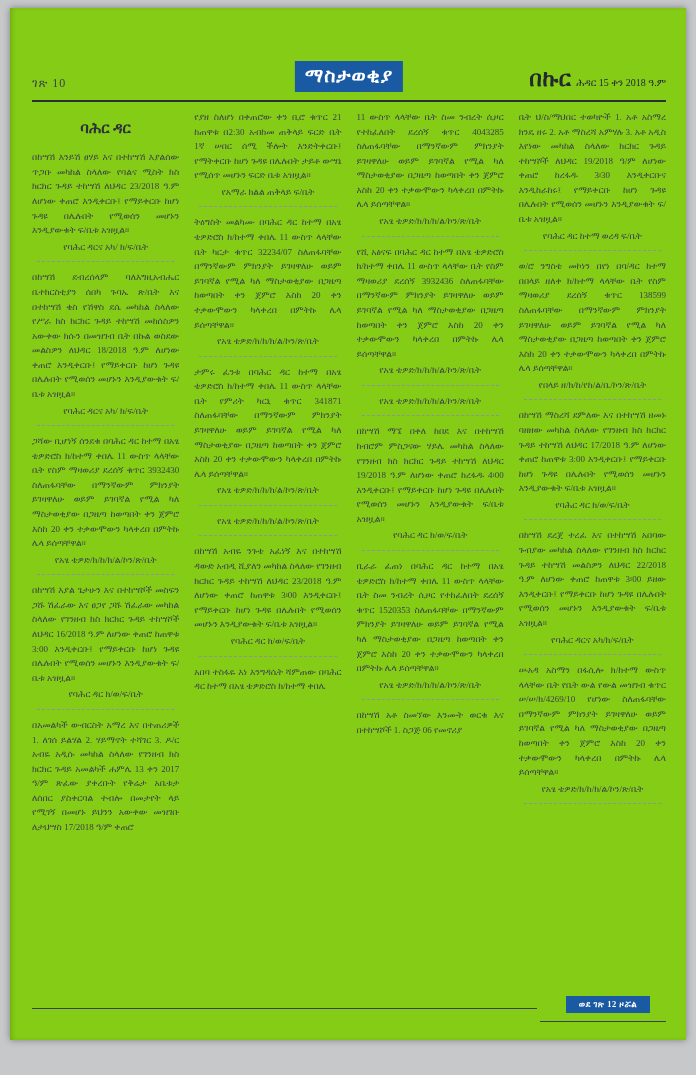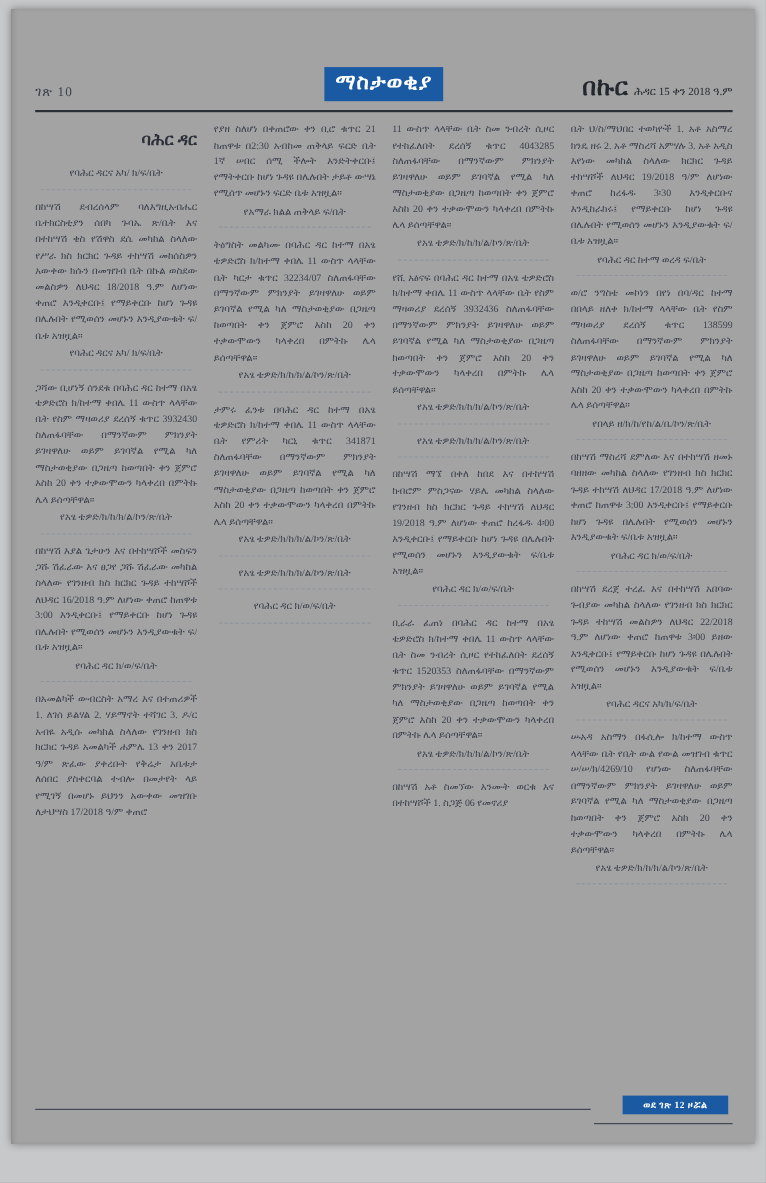--- a/index.html
+++ b/index.html
@@ -1,38 +1,38 @@
 <!DOCTYPE html>
 <html><head>
 <meta charset="utf-8">
 <style>
   html,body{margin:0;padding:0;width:696px;height:1075px;overflow:hidden;
     background:#c6c8c9;font-family:"Liberation Serif","DejaVu Serif",serif;}
   .page{position:absolute;left:10px;top:8px;width:676px;height:1032px;
-    background:#a3a3a3;box-shadow:0 0 7px rgba(0,0,0,.38), inset 3px 0 6px -3px rgba(0,0,0,.25);
+    background:#84cc16;box-shadow:0 0 7px rgba(0,0,0,.38), inset 3px 0 6px -3px rgba(0,0,0,.25);
     overflow:hidden;color:#3a3f4b;}
   .header{position:absolute;left:22px;right:20px;top:48px;height:38px;
     display:flex;align-items:flex-end;justify-content:space-between;}
   .page-label{font-size:12px;letter-spacing:1px;padding-bottom:3px;}
   .section-badge{position:absolute;left:50%;transform:translateX(-50%);bottom:2px;
     color:#fff;font-weight:bold;font-size:19px;line-height:1;
     padding:5px 10px 7px;letter-spacing:1px;}
   .masthead{display:flex;align-items:baseline;gap:5px;padding-bottom:2px;justify-content:space-between;}
   .masthead-title{font-size:22px;font-weight:800;letter-spacing:.5px;color:#23272e;}
   .masthead-date{font-size:10px;font-weight:normal;color:#23272e;}
   .header-rule{position:absolute;left:22px;right:20px;top:92px;border-top:2.5px solid #2b2f36;}
   .columns{position:absolute;left:22px;right:20px;top:102px;height:896px;
     display:flex;gap:15px;overflow:hidden;}
   .col{flex:1 1 0;min-width:0;overflow:hidden;font-size:9px;line-height:1.62;
     text-align:justify;word-break:break-word;}
-  .heading{font-size:15px;font-weight:bold;text-align:right;margin:6px 0 10px;color:#2c303a;}
+  .heading{font-size:15px;font-weight:bold;text-align:center;margin:6px 0 10px;color:#2c303a;}
   .para{margin:0 0 2px;}
   .sig{text-align:center;margin:2px 0 3px;}
   .divider{border-top:1px dashed #8d939c;margin:7px 5px 8px;}
-  .continue-box{position:absolute;left:556px;top:988px;width:96px;height:17px;
+  .continue-box{position:absolute;left:556px;top:988px;width:84px;height:17px;
     color:#fff;font-weight:bold;font-size:8.5px;line-height:17px;text-align:center;
     letter-spacing:.5px;overflow:hidden;white-space:nowrap;}
   .bottom-rule-left{position:absolute;left:22px;top:1000px;width:505px;border-top:1.5px solid #3a3f4b;}
   .bottom-rule-right{position:absolute;left:530px;top:1013px;width:126px;border-top:1.5px solid #3a3f4b;}
 </style>
 </head>
 <body>
 
 <div class="page">
 
@@ -43,20 +43,21 @@
       <span class="masthead-title">በኩር</span>
       <span class="masthead-date">ሕዳር 15 ቀን 2018 ዓ.ም</span>
     </span>
   </div>
 
   <div class="header-rule"></div>
 
   <div class="columns" id="columns">
       <div class="col">
         <div class="heading">ባሕር ዳር</div>
+        <div class="para">በከሣሽ እንይሽ ፀሃይ እና በተከሣሽ እያልሰው ጥጋቡ መካከል ስላለው የባልና ሚስት ክስ ክርክር ጉዳይ ተከሣሽ ለህዳር 23/2018 ዓ.ም ለሆነው ቀጠሮ እንዲቀርቡ፤ የማይቀርቡ ከሆነ ጉዳዩ በሌሉበት የሚወሰን መሆኑን እንዲያውቁት ፍ/ቤቱ አዝዟል።</div>
         <div class="sig">የባሕር ዳርና አካ/ ክ/ፍ/ቤት</div>
         <div class="divider"></div>
         <div class="para">በከሣሽ ደብረሰላም ባለእግዚአብሔር ቤተክርስቲያን ሰበካ ጉባኤ ጽ/ቤት እና በተከሣሽ ቄስ የሽዋስ ደሴ መካከል ስላለው የሥራ ክስ ክርክር ጉዳይ ተከሣሽ መከሰስዎን አውቀው ክሱን በመዝገብ ቤት በኩል ወስደው መልስዎን ለህዳር 18/2018 ዓ.ም ለሆነው ቀጠሮ እንዲቀርቡ፤ የማይቀርቡ ከሆነ ጉዳዩ በሌሉበት የሚወሰን መሆኑን እንዲያውቁት ፍ/ቤቱ አዝዟል።</div>
         <div class="sig">የባሕር ዳርና አካ/ ክ/ፍ/ቤት</div>
         <div class="divider"></div>
         <div class="para">ጋሻው ቢሆነኝ ሰንደቁ በባሕር ዳር ከተማ በአፄ ቴዎድሮስ ክ/ከተማ ቀበሌ 11 ውስጥ ላላቸው ቤት የስም ማዛወሪያ ደረሰኝ ቁጥር 3932430 ስለጠፋባቸው በማንኛውም ምክንያት ይገዛዋለሁ ወይም ይገባኛል የሚል ካለ ማስታወቂያው በጋዜጣ ከወጣበት ቀን ጀምሮ እስከ 20 ቀን ተቃውሞውን ካላቀረበ በምትኩ ሌላ ይሰጣቸዋል።</div>
         <div class="sig">የአፄ ቴዎድ/ክ/ከ/ክ/ል/ኮን/ጽ/ቤት</div>
         <div class="divider"></div>
         <div class="para">በከሣሽ እያል ጌታሁን እና በተከሣሾች መስፍን ጋሹ ሽፈራው እና ፀጋየ ጋሹ ሽፈራው መካከል ስላለው የገንዘብ ክስ ክርክር ጉዳይ ተከሣሾች ለህዳር 16/2018 ዓ.ም ለሆነው ቀጠሮ ከጠዋቱ 3:00 እንዲቀርቡ፤ የማይቀርቡ ከሆነ ጉዳዩ በሌሉበት የሚወሰን መሆኑን እንዲያውቁት ፍ/ቤቱ አዝዟል።</div>
         <div class="sig">የባሕር ዳር ክ/ወ/ፍ/ቤት</div>
@@ -68,22 +69,24 @@
         <div class="sig">የአማራ ክልል ጠቅላይ ፍ/ቤት</div>
         <div class="divider"></div>
         <div class="para">ትዕግስት መልካሙ በባሕር ዳር ከተማ በአፄ ቴዎድሮስ ክ/ከተማ ቀበሌ 11 ውስጥ ላላቸው ቤት ካርታ ቁጥር 32234/07 ስለጠፋባቸው በማንኛውም ምክንያት ይገዛዋለሁ ወይም ይገባኛል የሚል ካለ ማስታወቂያው በጋዜጣ ከወጣበት ቀን ጀምሮ እስከ 20 ቀን ተቃውሞውን ካላቀረበ በምትኩ ሌላ ይሰጣቸዋል።</div>
         <div class="sig">የአፄ ቴዎድ/ክ/ከ/ክ/ል/ኮን/ጽ/ቤት</div>
         <div class="divider"></div>
         <div class="para">ታምሩ ፈንቱ በባሕር ዳር ከተማ በአፄ ቴዎድሮስ ክ/ከተማ ቀበሌ 11 ውስጥ ላላቸው ቤት የምሪት ካርኒ ቁጥር 341871 ስለጠፋባቸው በማንኛውም ምክንያት ይገዛዋለሁ ወይም ይገባኛል የሚል ካለ ማስታወቂያው በጋዜጣ ከወጣበት ቀን ጀምሮ እስከ 20 ቀን ተቃውሞውን ካላቀረበ በምትኩ ሌላ ይሰጣቸዋል።</div>
         <div class="sig">የአፄ ቴዎድ/ክ/ከ/ክ/ል/ኮን/ጽ/ቤት</div>
         <div class="divider"></div>
         <div class="sig">የአፄ ቴዎድ/ክ/ከ/ክ/ል/ኮን/ጽ/ቤት</div>
         <div class="divider"></div>
+        <div class="para">በከሣሽ አብዬ ንጉቴ አፈነኝ እና በተከሣሽ ዳውድ አብዲ ሺያለን መካከል ስላለው የገንዘብ ክርክር ጉዳይ ተከሣሽ ለህዳር 23/2018 ዓ.ም ለሆነው ቀጠሮ ከጠዋቱ 3፡00 እንዲቀርቡ፤ የማይቀርቡ ከሆነ ጉዳዩ በሌሉበት የሚወሰን መሆኑን እንዲያውቁት ፍ/ቤቱ አዝዟል።</div>
         <div class="sig">የባሕር ዳር ክ/ወ/ፍ/ቤት</div>
         <div class="divider"></div>
+        <div class="para">አበባ ተስፋዬ እነ እንግዳሴት ሻምጠው በባሕር ዳር ከተማ በአፄ ቴዎድሮስ ክ/ከተማ ቀበሌ</div>
       </div>
       <div class="col">
         <div class="para">11 ውስጥ ላላቸው ቤት ስመ ንብረት ሲዞር የተከፈለበት ደረሰኝ ቁጥር 4043285 ስለጠፋባቸው በማንኛውም ምክንያት ይገዛዋለሁ ወይም ይገባኛል የሚል ካለ ማስታወቂያው በጋዜጣ ከወጣበት ቀን ጀምሮ እስከ 20 ቀን ተቃውሞውን ካላቀረበ በምትኩ ሌላ ይሰጣቸዋል።</div>
         <div class="sig">የአፄ ቴዎድ/ክ/ከ/ክ/ል/ኮን/ጽ/ቤት</div>
         <div class="divider"></div>
         <div class="para">የሺ አፅናፍ በባሕር ዳር ከተማ በአፄ ቴዎድሮስ ክ/ከተማ ቀበሌ 11 ውስጥ ላላቸው ቤት የስም ማዛወሪያ ደረሰኝ 3932436 ስለጠፋባቸው በማንኛውም ምክንያት ይገዛዋለሁ ወይም ይገባኛል የሚል ካለ ማስታወቂያው በጋዜጣ ከወጣበት ቀን ጀምሮ እስከ 20 ቀን ተቃውሞውን ካላቀረበ በምትኩ ሌላ ይሰጣቸዋል።</div>
         <div class="sig">የአፄ ቴዎድ/ክ/ከ/ክ/ል/ኮን/ጽ/ቤት</div>
         <div class="divider"></div>
         <div class="sig">የአፄ ቴዎድ/ክ/ከ/ክ/ል/ኮን/ጽ/ቤት</div>
         <div class="divider"></div>

